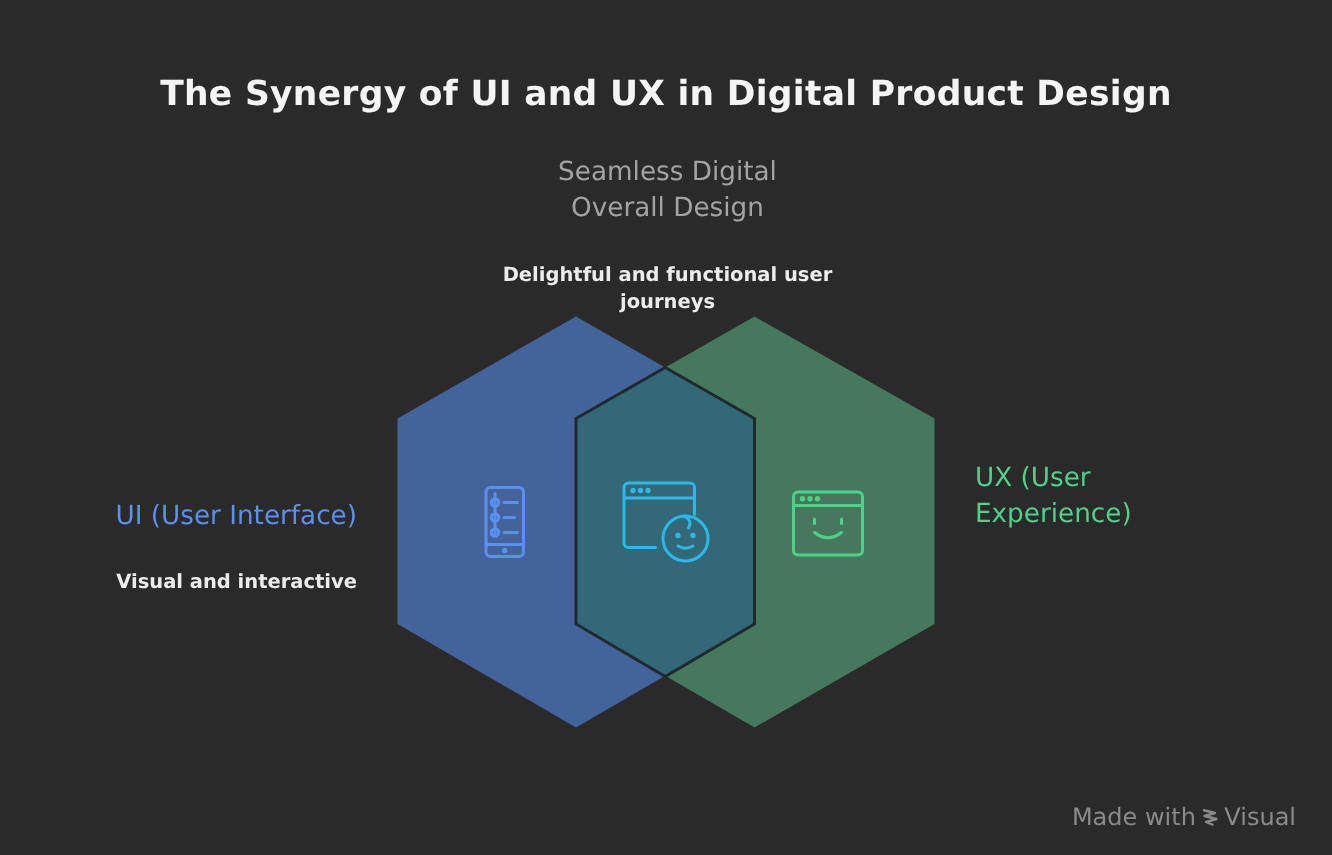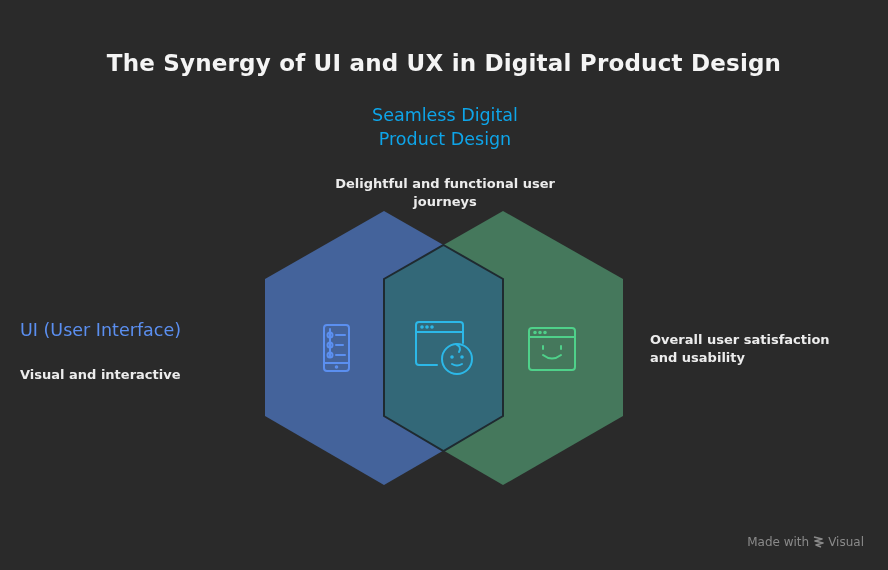--- a/index.html
+++ b/index.html
@@ -5,23 +5,23 @@
   html,body{margin:0;padding:0;}
   body{width:888px;height:570px;background:#2a2a2a;position:relative;overflow:hidden;
        font-family:"DejaVu Sans","Liberation Sans",sans-serif;}
   .title{position:absolute;left:0;width:888px;top:50px;text-align:center;color:#f4f4f4;
          font-size:23px;font-weight:bold;letter-spacing:0.2px;}
   .diagram{position:absolute;left:0;top:0;}
   .label{position:absolute;}
   .head{font-size:17.5px;line-height:24px;}
   .desc{font-size:13px;line-height:18px;color:#ececec;font-weight:bold;margin-top:24px;}
   #top-label{left:300px;width:290px;top:103px;text-align:center;}
-  #left-label{left:20px;width:218px;top:318px;text-align:left;}
+  #left-label{left:20px;width:218px;top:332px;text-align:right;}
   #right-label{left:650px;width:210px;top:307px;text-align:left;}
-  .footer{position:absolute;right:24px;top:535px;color:#8a8a8a;font-size:12px;display:flex;align-items:center;gap:4px;}
+  .footer{position:absolute;right:24px;top:535px;color:#8a8a8a;font-size:16px;display:flex;align-items:center;gap:4px;}
 </style>
 </head>
 <body>
 
 <div class="title">The Synergy of UI and UX in Digital Product Design</div>
 
 <svg class="diagram" width="888" height="570" viewBox="0 0 888 570">
 
   <polygon points="384,211 503,279 503,416 384,485 265,416 265,279" fill="#44639b"></polygon>
 
@@ -61,41 +61,41 @@
     <circle cx="535" cy="332.5" r="0.8" fill="#4fd18a"></circle>
     <circle cx="540" cy="332.5" r="0.8" fill="#4fd18a"></circle>
     <circle cx="545" cy="332.5" r="0.8" fill="#4fd18a"></circle>
     <line x1="543" y1="346" x2="543" y2="349"></line>
     <line x1="561" y1="346" x2="561" y2="349"></line>
     <path d="M543,355 q9,7 18,0"></path>
   </g>
 </svg>
 
 <div class="label" id="top-label">
-  <div class="head" style="color:#0ea5e9">
+  <div class="head" style="color:#a3a3a3">
     <div>Seamless Digital</div>
-    <div>Product Design</div>
+    <div>Overall Design</div>
   </div>
   <div class="desc">
     <div>Delightful and functional user</div>
     <div>journeys</div>
   </div>
 </div>
 
 <div class="label" id="left-label">
   <div class="head" style="color:#5b8ff0">UI (User Interface)</div>
   <div class="desc">
     <div>Visual and interactive</div>
   </div>
 </div>
 
 <div class="label" id="right-label">
-  <div class="desc">
-    <div>Overall user satisfaction</div>
-    <div>and usability</div>
+  <div class="head" style="color:#4fd18a">
+    <div>UX (User</div>
+    <div>Experience)</div>
   </div>
 </div>
 
 <div class="footer">
   <span>Made with</span>
   <svg width="11" height="12" viewBox="0 0 11 12">
     <path d="M1,1 L9,3 L2,5 L10,7 L3,9 L8,11" fill="none" stroke="#8a8a8a" stroke-width="1.6" stroke-linejoin="round"></path>
   </svg>
   <span>Visual</span>
 </div>

